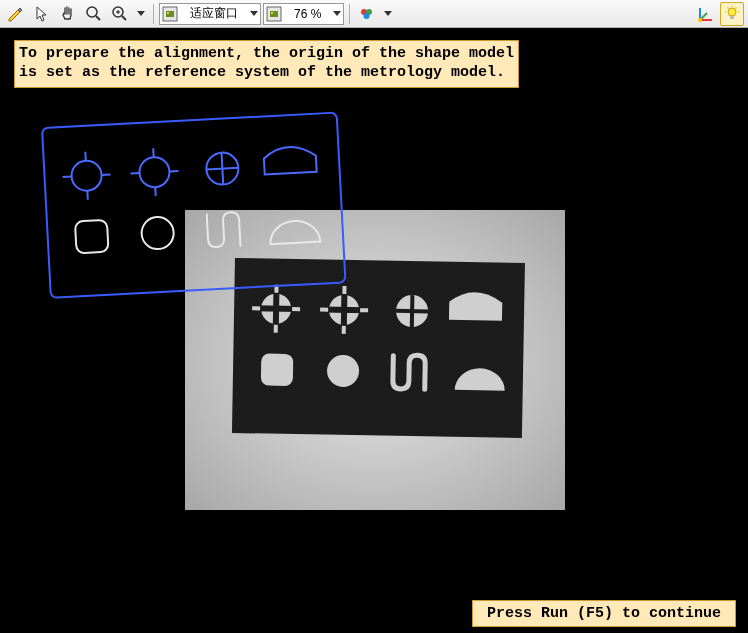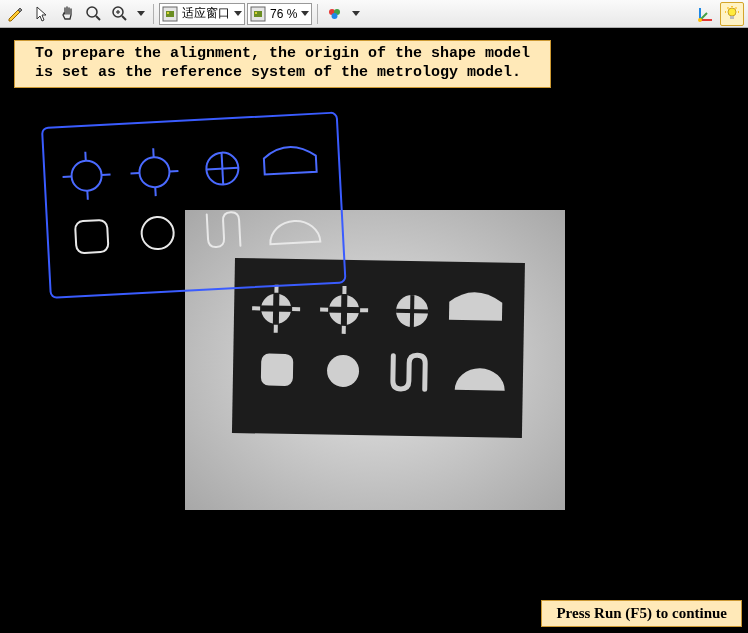--- a/index.html
+++ b/index.html
@@ -39,21 +39,21 @@
   }
   .tb-combo {
     height: 22px;
     display: flex;
     align-items: center;
     background: #fff;
     border: 1px solid #999;
     font-size: 12px;
     font-family: sans-serif;
     padding: 0 2px;
-    gap: 0;
+    gap: 8px;
     cursor: pointer;
   }
   .tb-combo-text { padding: 0 4px; font-family: "Microsoft YaHei", sans-serif; }
   .tb-dd {
     width: 14px;
     display: flex;
     justify-content: center;
     cursor: pointer;
   }
   .spacer { flex: 1; }
@@ -63,36 +63,36 @@
     height: calc(100% - 28px);
     background: #000;
     overflow: hidden;
   }
   .msg-box {
     position: absolute;
     top: 12px;
     left: 14px;
     background: #ffe9b8;
     border: 1px solid #cc9933;
-    padding: 4px 20px;
+    padding: 4px 4px;
     font-family: "Consolas", "Courier New", monospace;
     font-weight: bold;
     font-size: 15px;
     color: #000;
     line-height: 1.25;
     white-space: pre;
   }
   .status-box {
     position: absolute;
     bottom: 6px;
-    right: 6px;
+    right: 12px;
     background: #ffe9b8;
     border: 1px solid #cc9933;
     padding: 4px 14px;
-    font-family: Liberation Serif, serif;
+    font-family: Liberation Mono, monospace;
     font-weight: bold;
     font-size: 15px;
     color: #000;
   }
   .image-stage {
     position: absolute;
     top: 0; left: 0;
     width: 748px; height: 605px;
   }
   svg.icon { display: block; }

